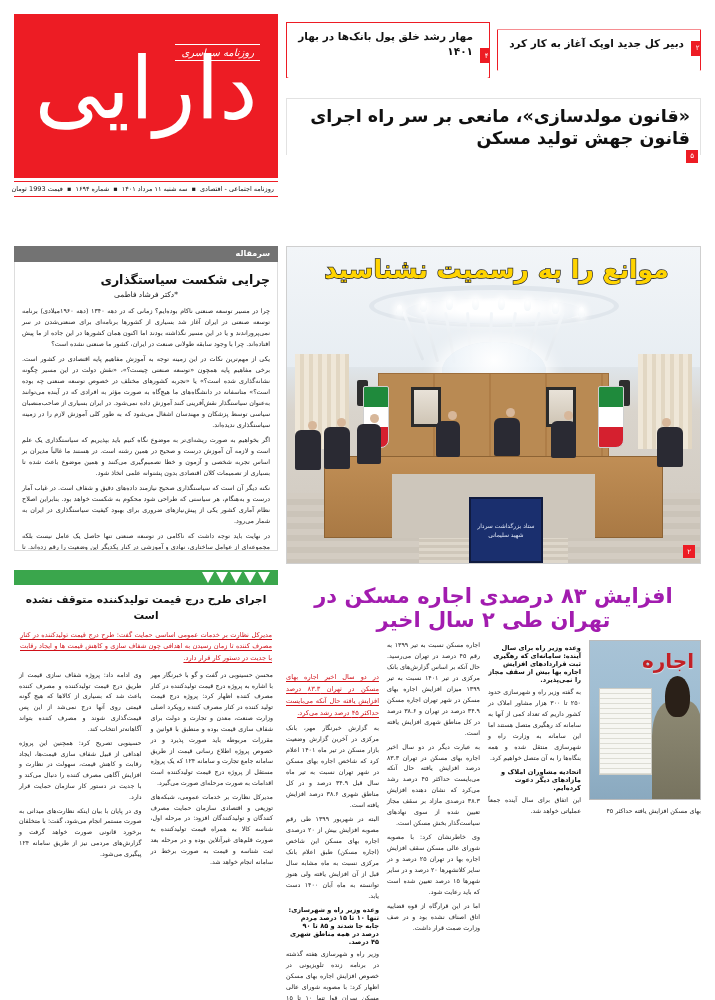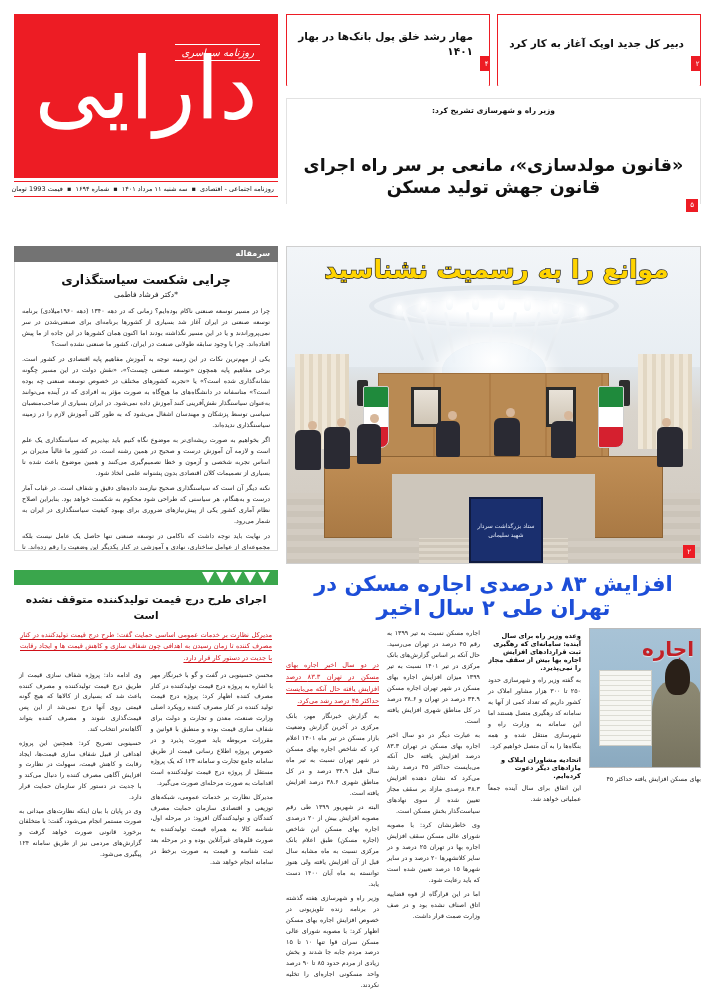--- a/index.html
+++ b/index.html
@@ -58,21 +58,21 @@
     font-size: 6.5px;
     text-align: center;
     color: #111;
     white-space: nowrap;
     letter-spacing: -0.2px;
   }
   .dateline .sep { color: #222; padding: 0 2px; }
 
   
   .head-col { flex: 1; padding-left: 4px; display: flex; flex-direction: column; }
-  .teasers { display: flex; flex-direction: row-reverse; gap: 7px; height: 72px; }
+  .teasers { display: flex; flex-direction: row-reverse; gap: 7px; height: 72px; align-items: center; }
   .teaser {
     flex: 1;
     position: relative;
     border: 1.2px solid #ED1C24;
     padding: 6px 16px 6px 8px;
     display: flex; align-items: center; justify-content: flex-start;
     
     clip-path: polygon(0 0, 100% 0, 100% 100%, 86% 78%, 14% 78%, 0 100%);
   }
   .teaser-text {
@@ -99,42 +99,42 @@
     border: 1px solid #e2e2e2;
     border-bottom: none;
     padding: 7px 10px 5px 10px;
     position: relative;
     flex: 1;
   }
   .secondary-kicker {
     font-size: 7.5px; color: #111; text-align: center; margin-bottom: 4px; font-weight: bold;
   }
   .secondary-title {
-    font-size: 17.5px; font-weight: bold; color: #111; text-align: center;
-    line-height: 1.25; letter-spacing: -0.4px; margin-top: 40px;
+    font-size: 17.5px; font-weight: bold; color: #111; text-align: right;
+    line-height: 1.25; letter-spacing: -0.4px;
   }
   .secondary-badge {
     position: absolute; bottom: -8px; right: 2px;
     background: #ED1C24; color: #fff;
     width: 12px; height: 13px; font-size: 7px;
     display: flex; align-items: center; justify-content: center;
   }
 
   
   .mid-zone { display: flex; flex-direction: row-reverse; margin-top: 4px; height: 318px; }
 
   
   .edit-col { width: 268px; flex: 0 0 268px; padding-right: 4px; }
   .green-bar {
     background: #737373; color: #fff;
     font-size: 8px; font-weight: bold;
     padding: 3px 8px 4px 8px; text-align: right;
   }
   .edit-body { border: 1px solid #ddd; border-top: none; padding: 6px 7px; height: 289px; overflow: hidden; }
-  .edit-title { font-size: 12.5px; font-weight: bold; text-align: center; color: #111; margin-top: 4px; }
+  .edit-title { font-size: 12.5px; font-weight: bold; text-align: right; color: #111; margin-top: 4px; }
   .edit-author { font-size: 7.5px; text-align: center; color: #222; margin-top: 3px; margin-bottom: 7px; }
   .edit-p {
     font-size: 6.4px; line-height: 1.72; text-align: justify;
     color: #1a1a1a; margin-bottom: 4px; text-align-last: right;
   }
 
   
   .photo-col { flex: 1; padding-left: 4px; position: relative; }
   .photo {
     position: relative; width: 100%; height: 318px;
@@ -284,27 +284,27 @@
     padding: 0 6px; margin-bottom: 5px;
   }
   .prod-cols { column-count: 2; column-gap: 9px; padding: 0 5px; }
   .prod-p {
     font-size: 6.3px; line-height: 1.72; color: #1a1a1a;
     text-align: justify; text-align-last: right; margin-bottom: 3px;
   }
 
   .rent-head {
     font-size: 21px; font-weight: bold; text-align: center;
-    color: #1d4ed8; letter-spacing: -0.5px; padding: 2px 0 8px 0;
+    color: #a21caf; letter-spacing: -0.5px; padding: 2px 0 8px 0; margin-top: 12px;
   }
   .rent-body { display: flex; flex-direction: row-reverse; gap: 8px; height: 372px; }
   .rent-col { flex: 1; }
   .rent-col.photo-holder { flex: 0 0 27%; }
   .rent-photo {
-    width: 100%; height: 140px; position: relative; overflow: hidden;
+    width: 100%; height: 160px; position: relative; overflow: hidden;
     background: linear-gradient(#a8c3d6 0%, #9fbdd2 40%, #8aa9bf 100%);
     border: 1px solid #bbb; margin-bottom: 6px;
   }
   .rent-photo .glass-text {
     position: absolute; top: 8px; right: 6px; left: 6px;
     color: #c22026; font-size: 20px; font-weight: bold; text-align: right;
     text-shadow: 0 1px 1px rgba(255,255,255,.6);
   }
   .rent-photo .listings {
     position: absolute; left: 8%; top: 30%; width: 48%; height: 55%;
@@ -365,37 +365,36 @@
           <div class="teaser-text">مهار رشد خلق پول بانک‌ها در بهار ۱۴۰۱</div>
           <div class="teaser-badge">۴</div>
         </div>
         <div class="teaser">
           <div class="teaser-text">دبیر کل جدید اوپک آغاز به کار کرد</div>
           <div class="teaser-badge">۲</div>
         </div>
       </div>
 
       <div class="secondary">
-        <div class="secondary-kicker">وزیر راه و شهرسازی تشریح کرد:</div>
         <div class="secondary-title">«قانون مولدسازی»، مانعی بر سر راه اجرای قانون جهش تولید مسکن</div>
         <div class="secondary-badge">۵</div>
       </div>
     </div>
   </div>
 
   <div class="mid-zone">
 
     <div class="edit-col">
       <div class="green-bar">سرمقاله</div>
       <div class="edit-body">
         <div class="edit-title">چرایی شکست سیاستگذاری</div>
         <div class="edit-author">*دکتر فرشاد فاطمی</div>
         <div class="edit-p">چرا در مسیر توسعه صنعتی ناکام بوده‌ایم؟ زمانی که در دهه ۱۳۴۰ (دهه ۱۹۶۰میلادی) برنامه توسعه صنعتی در ایران آغاز شد بسیاری از کشورها برنامه‌ای برای صنعتی‌شدن در سر نمی‌پروراندند و یا در این مسیر نگذاشته بودند اما اکنون همان کشورها در این جاده از ما پیش افتاده‌اند. چرا با وجود سابقه طولانی صنعت در ایران، کشور ما صنعتی نشده است؟</div>
         <div class="edit-p">یکی از مهم‌ترین نکات در این زمینه توجه به آموزش مفاهیم پایه اقتصادی در کشور است. برخی مفاهیم پایه همچون «توسعه صنعتی چیست؟»، «نقش دولت در این مسیر چگونه نشانه‌گذاری شده است؟» یا «تجربه کشورهای مختلف در خصوص توسعه صنعتی چه بوده است؟» متاسفانه در دانشگاه‌های ما هیچ‌گاه به صورت مؤثر به افرادی که در آینده می‌توانند به‌عنوان سیاستگذار نقش‌آفرینی کنند آموزش داده نمی‌شود. در ایران بسیاری از صاحب‌منصبان سیاسی توسط پزشکان و مهندسان اشغال می‌شود که به طور کلی آموزش لازم را در زمینه سیاستگذاری ندیده‌اند.</div>
-        <div class="edit-p">اگر بخواهیم به صورت ریشه‌ای‌تر به موضوع نگاه کنیم باید بپذیریم که سیاستگذاری یک علم است و لازمه آن آموزش درست و صحیح در همین رشته است. در کشور ما غالباً مدیران بر اساس تجربه شخصی و آزمون و خطا تصمیم‌گیری می‌کنند و همین موضوع باعث شده تا بسیاری از تصمیمات کلان اقتصادی بدون پشتوانه علمی اتخاذ شود.</div>
+        <div class="edit-p">اگر بخواهیم به صورت ریشه‌ای‌تر به موضوع نگاه کنیم باید بپذیریم که سیاستگذاری یک علم است و لازمه آن آموزش درست و صحیح در همین رشته است. در هستند ما غالباً مدیران بر اساس تجربه شخصی و آزمون و خطا تصمیم‌گیری می‌کنند و همین موضوع باعث شده تا بسیاری از تصمیمات کلان اقتصادی بدون پشتوانه علمی اتخاذ شود.</div>
         <div class="edit-p">نکته دیگر آن است که سیاستگذاری صحیح نیازمند داده‌های دقیق و شفاف است. در غیاب آمار درست و به‌هنگام، هر سیاستی که طراحی شود محکوم به شکست خواهد بود. بنابراین اصلاح نظام آماری کشور یکی از پیش‌نیازهای ضروری برای بهبود کیفیت سیاستگذاری در ایران به شمار می‌رود.</div>
         <div class="edit-p">در نهایت باید توجه داشت که ناکامی در توسعه صنعتی تنها حاصل یک عامل نیست بلکه مجموعه‌ای از عوامل ساختاری، نهادی و آموزشی در کنار یکدیگر این وضعیت را رقم زده‌اند. تا زمانی که این عوامل به صورت همزمان مورد بازنگری قرار نگیرند، نمی‌توان انتظار تحول اساسی در این حوزه داشت.</div>
       </div>
     </div>
 
     <div class="photo-col">
       <div class="photo">
         <div class="ceiling"></div>
         <div class="ceil-ring"></div>
 
@@ -489,20 +488,21 @@
 
     <div class="lower-left">
       <div class="rent-head">افزایش ۸۳ درصدی اجاره مسکن در تهران طی ۲ سال اخیر</div>
 
       <div class="rent-body">
 
         <div class="rent-col">
           <div class="rent-lead">در دو سال اخیر اجاره بهای مسکن در تهران ۸۳.۳ درصد افزایش یافته حال آنکه می‌بایست حداکثر ۴۵ درصد رشد می‌کرد.</div>
           <div class="rent-p">به گزارش خبرنگار مهر، بانک مرکزی در آخرین گزارش وضعیت بازار مسکن در تیر ماه ۱۴۰۱ اعلام کرد که شاخص اجاره بهای مسکن در شهر تهران نسبت به تیر ماه سال قبل ۳۴.۹ درصد و در کل مناطق شهری ۳۸.۶ درصد افزایش یافته است.</div>
           <div class="rent-p">البته در شهریور ۱۳۹۹ طی رقم مصوبه افزایش بیش از ۲۰ درصدی اجاره بهای مسکن این شاخص (اجاره مسکن) طبق اعلام بانک مرکزی نسبت به ماه مشابه سال قبل از آن افزایش یافته ولی هنوز توانسته به ماه آبان ۱۴۰۰ دست یابد.</div>
+          <div class="rent-sub">وعده وزیر راه و شهرسازی: تنها ۱۰ تا ۱۵ درصد مردم جابه جا شدند و ۸۵ تا ۹۰ درصد در همه مناطق شهری ۴۵ درصد.</div>
           <div class="rent-p">وزیر راه و شهرسازی هفته گذشته در برنامه زنده تلویزیونی در خصوص افزایش اجاره بهای مسکن اظهار کرد: با مصوبه شورای عالی مسکن سران قوا تنها ۱۰ تا ۱۵ درصد مردم جابه جا شدند و بخش زیادی از مردم حدود ۸۵ تا ۹۰ درصد واحد مسکونی اجاره‌ای را تخلیه نکردند.</div>
 
         </div>
 
         <div class="rent-col">
           <div class="rent-p">اجاره مسکن نسبت به تیر ۱۳۹۹ به رقم ۴۵ درصد در تهران می‌رسید. حال آنکه بر اساس گزارش‌های بانک مرکزی در تیر ۱۴۰۱ نسبت به تیر ۱۳۹۹ میزان افزایش اجاره بهای مسکن در شهر تهران اجاره مسکن ۳۴.۹ درصد در تهران و ۳۸.۶ درصد در کل مناطق شهری افزایش یافته است.</div>
           <div class="rent-p">به عبارت دیگر در دو سال اخیر اجاره بهای مسکن در تهران ۸۳.۳ درصد افزایش یافته حال آنکه می‌بایست حداکثر ۴۵ درصد رشد می‌کرد که نشان دهنده افزایش ۳۸.۳ درصدی مازاد بر سقف مجاز تعیین شده از سوی نهادهای سیاست‌گذار بخش مسکن است.</div>
           <div class="rent-p">وی خاطرنشان کرد: با مصوبه شورای عالی مسکن سقف افزایش اجاره بها در تهران ۲۵ درصد و در سایر کلانشهرها ۲۰ درصد و در سایر شهرها ۱۵ درصد تعیین شده است که باید رعایت شود.</div>
           <div class="rent-p">اما در این قرارگاه از قوه قضاییه اتاق اصناف نشده بود و در صف وزارت صمت قرار داشت.</div>
         </div>

